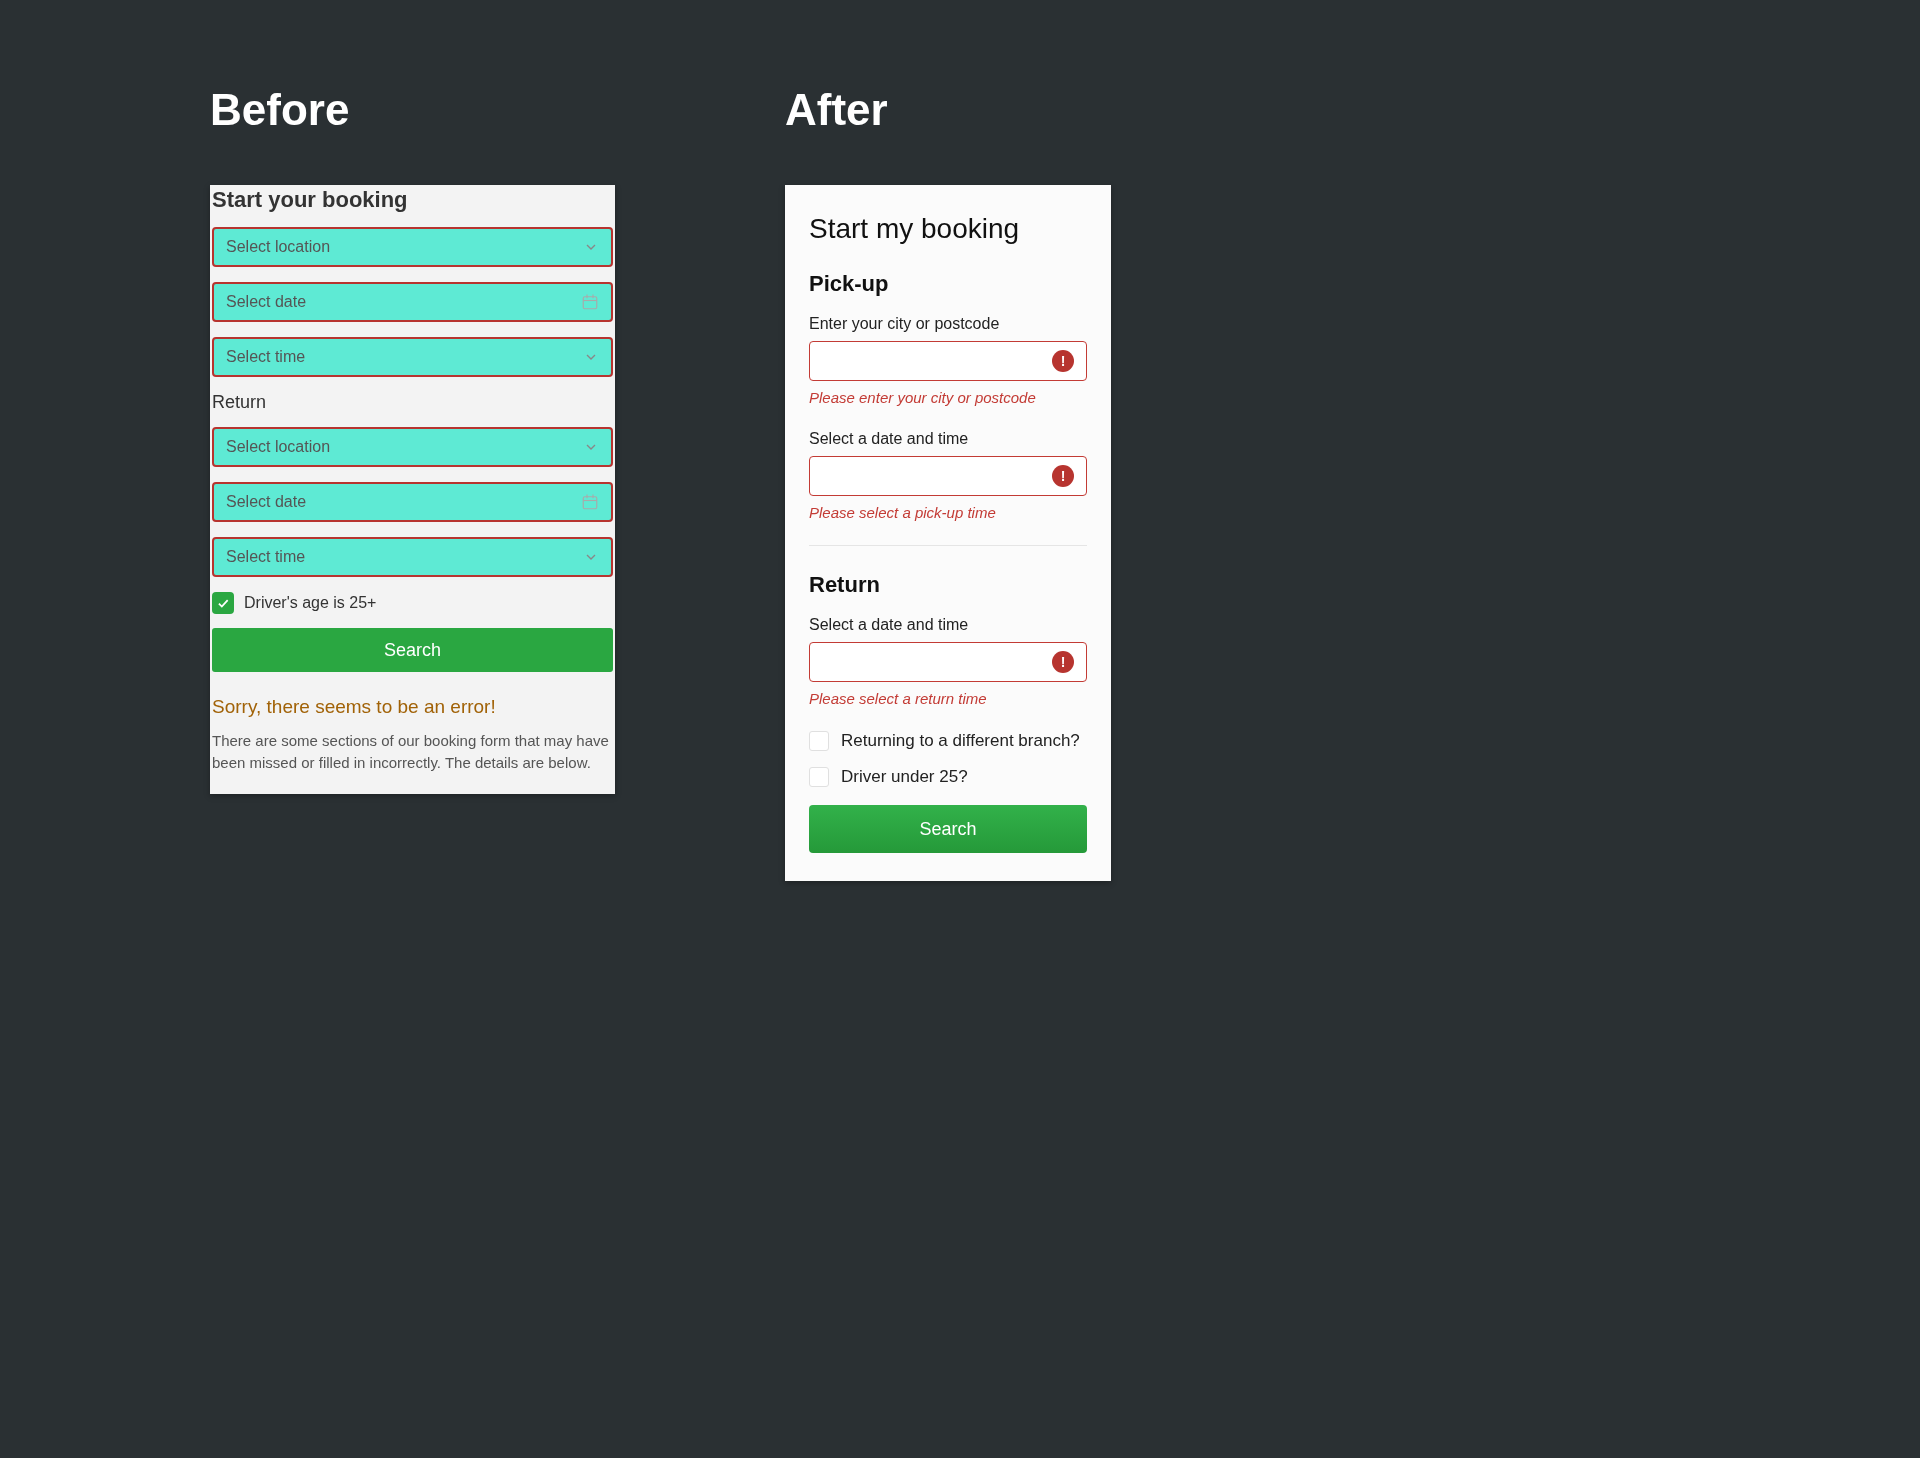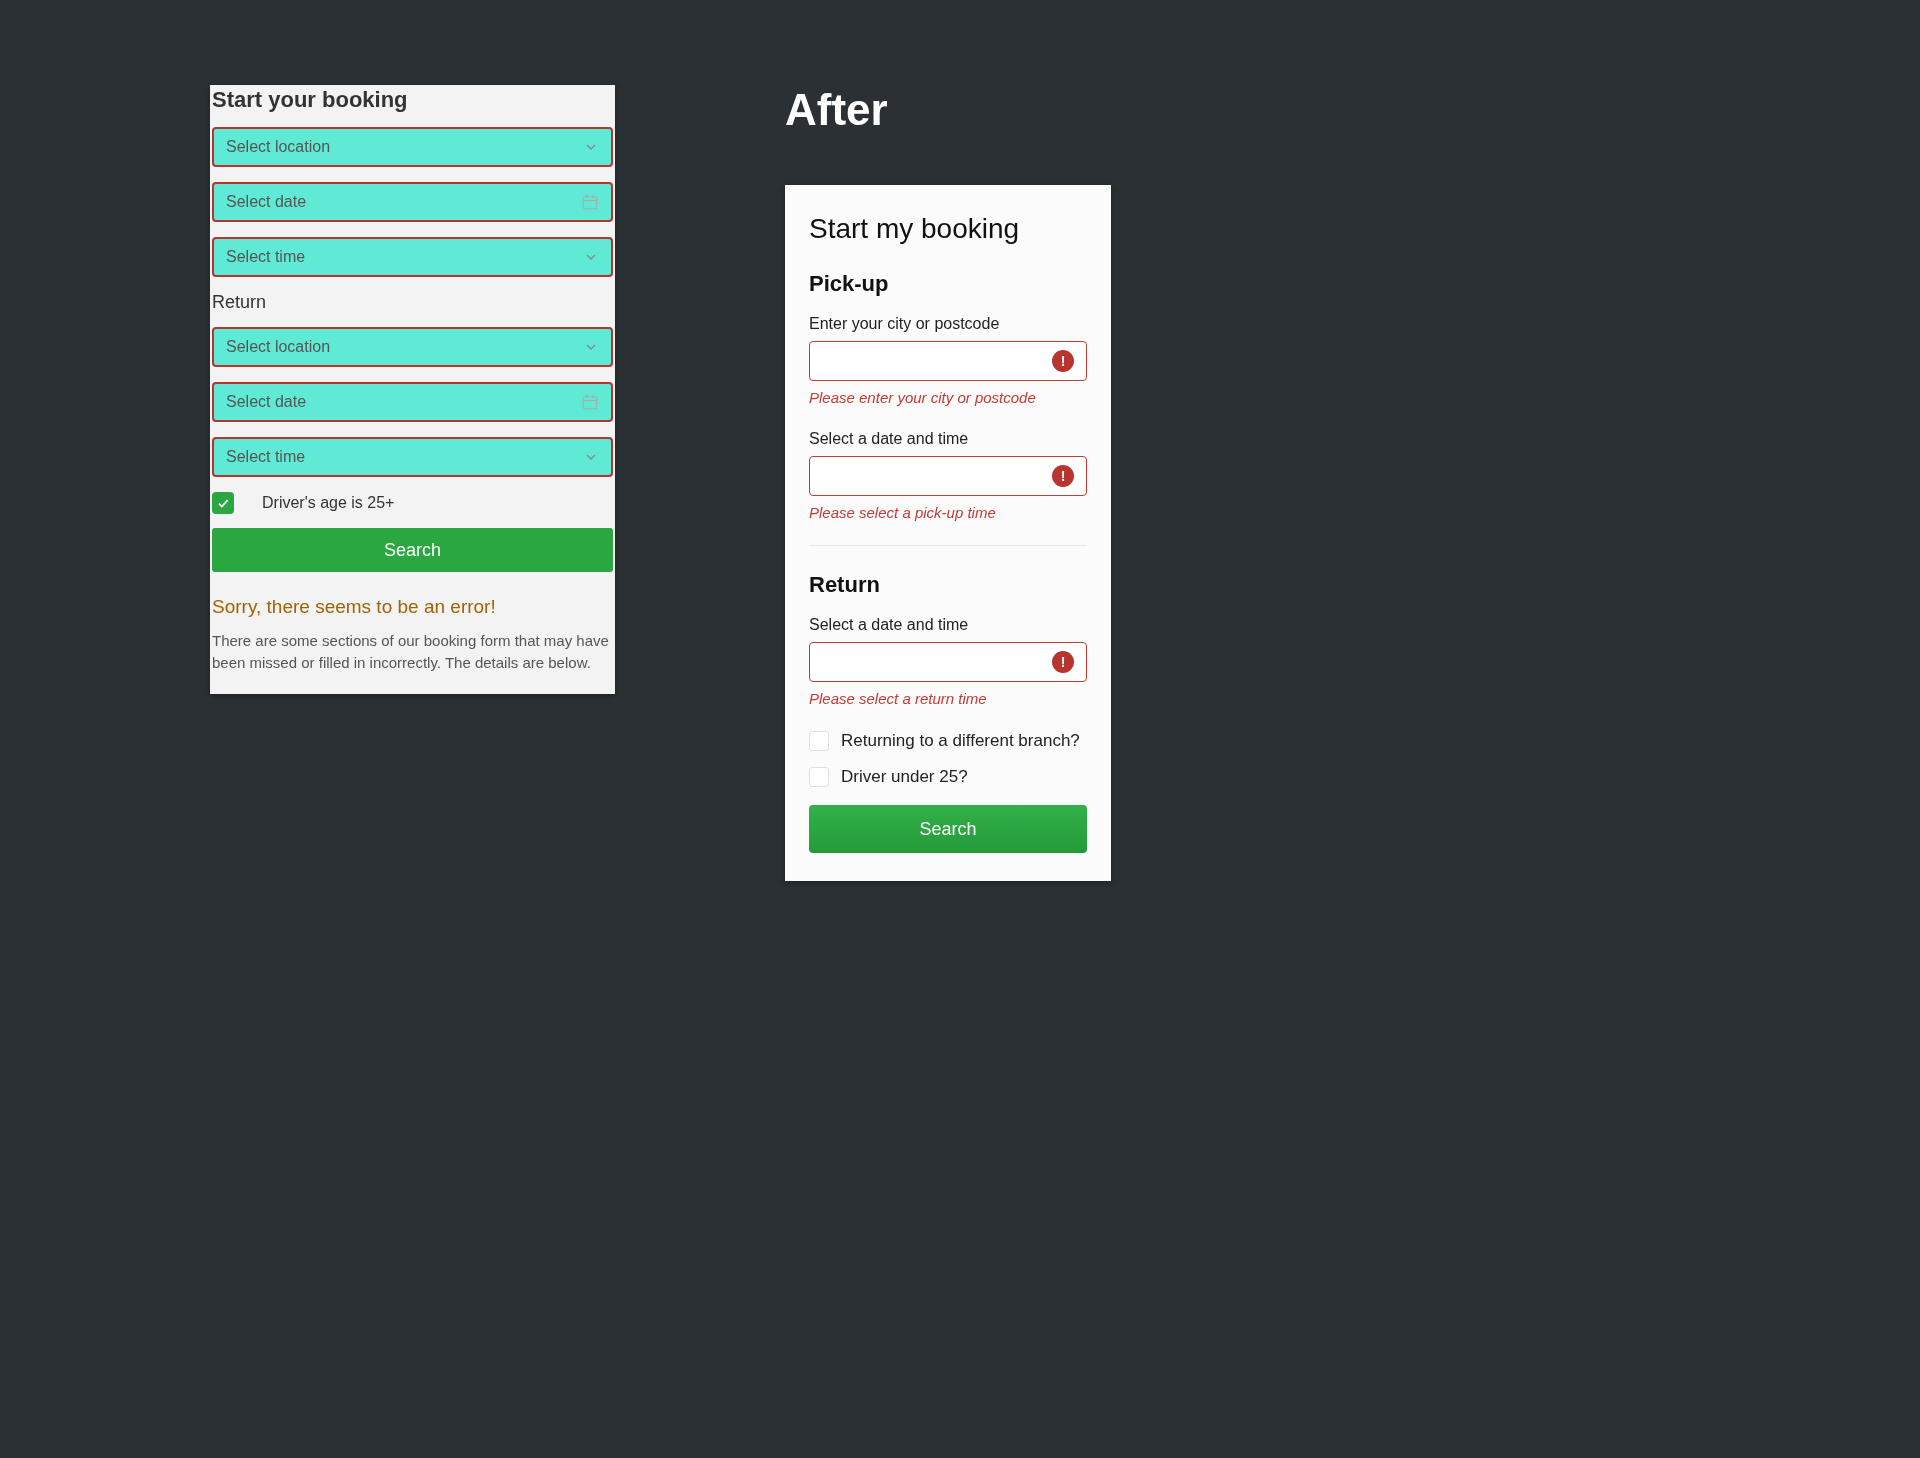--- a/index.html
+++ b/index.html
@@ -68,21 +68,21 @@
   }
   .b-section-label {
     color: #333;
     font-size: 18px;
     font-weight: 500;
     margin: 8px 0 14px;
   }
   .b-checkrow {
     display: flex;
     align-items: center;
-    gap: 28px;
+    gap: 10px;
     margin-bottom: 14px;
   }
   .b-checkbox {
     width: 22px; height: 22px;
     background: #2aa741;
     border-radius: 4px;
     display: flex;
     align-items: center;
     justify-content: center;
   }
@@ -215,20 +215,21 @@
     cursor: pointer;
     margin-top: 18px;
   }
 </style>
 </head>
 <body>
 
 <div class="page">
 
   <div class="col">
+    <div class="col-title">Before</div>
     <div class="card-before">
       <div class="b-title">Start your booking</div>
 
       <div class="b-field">
         <span class="b-field-text">Select location</span>
         <svg class="b-chevron" viewBox="0 0 24 24">
             <polyline points="6 9 12 15 18 9"></polyline>
           </svg>
       </div>
 

